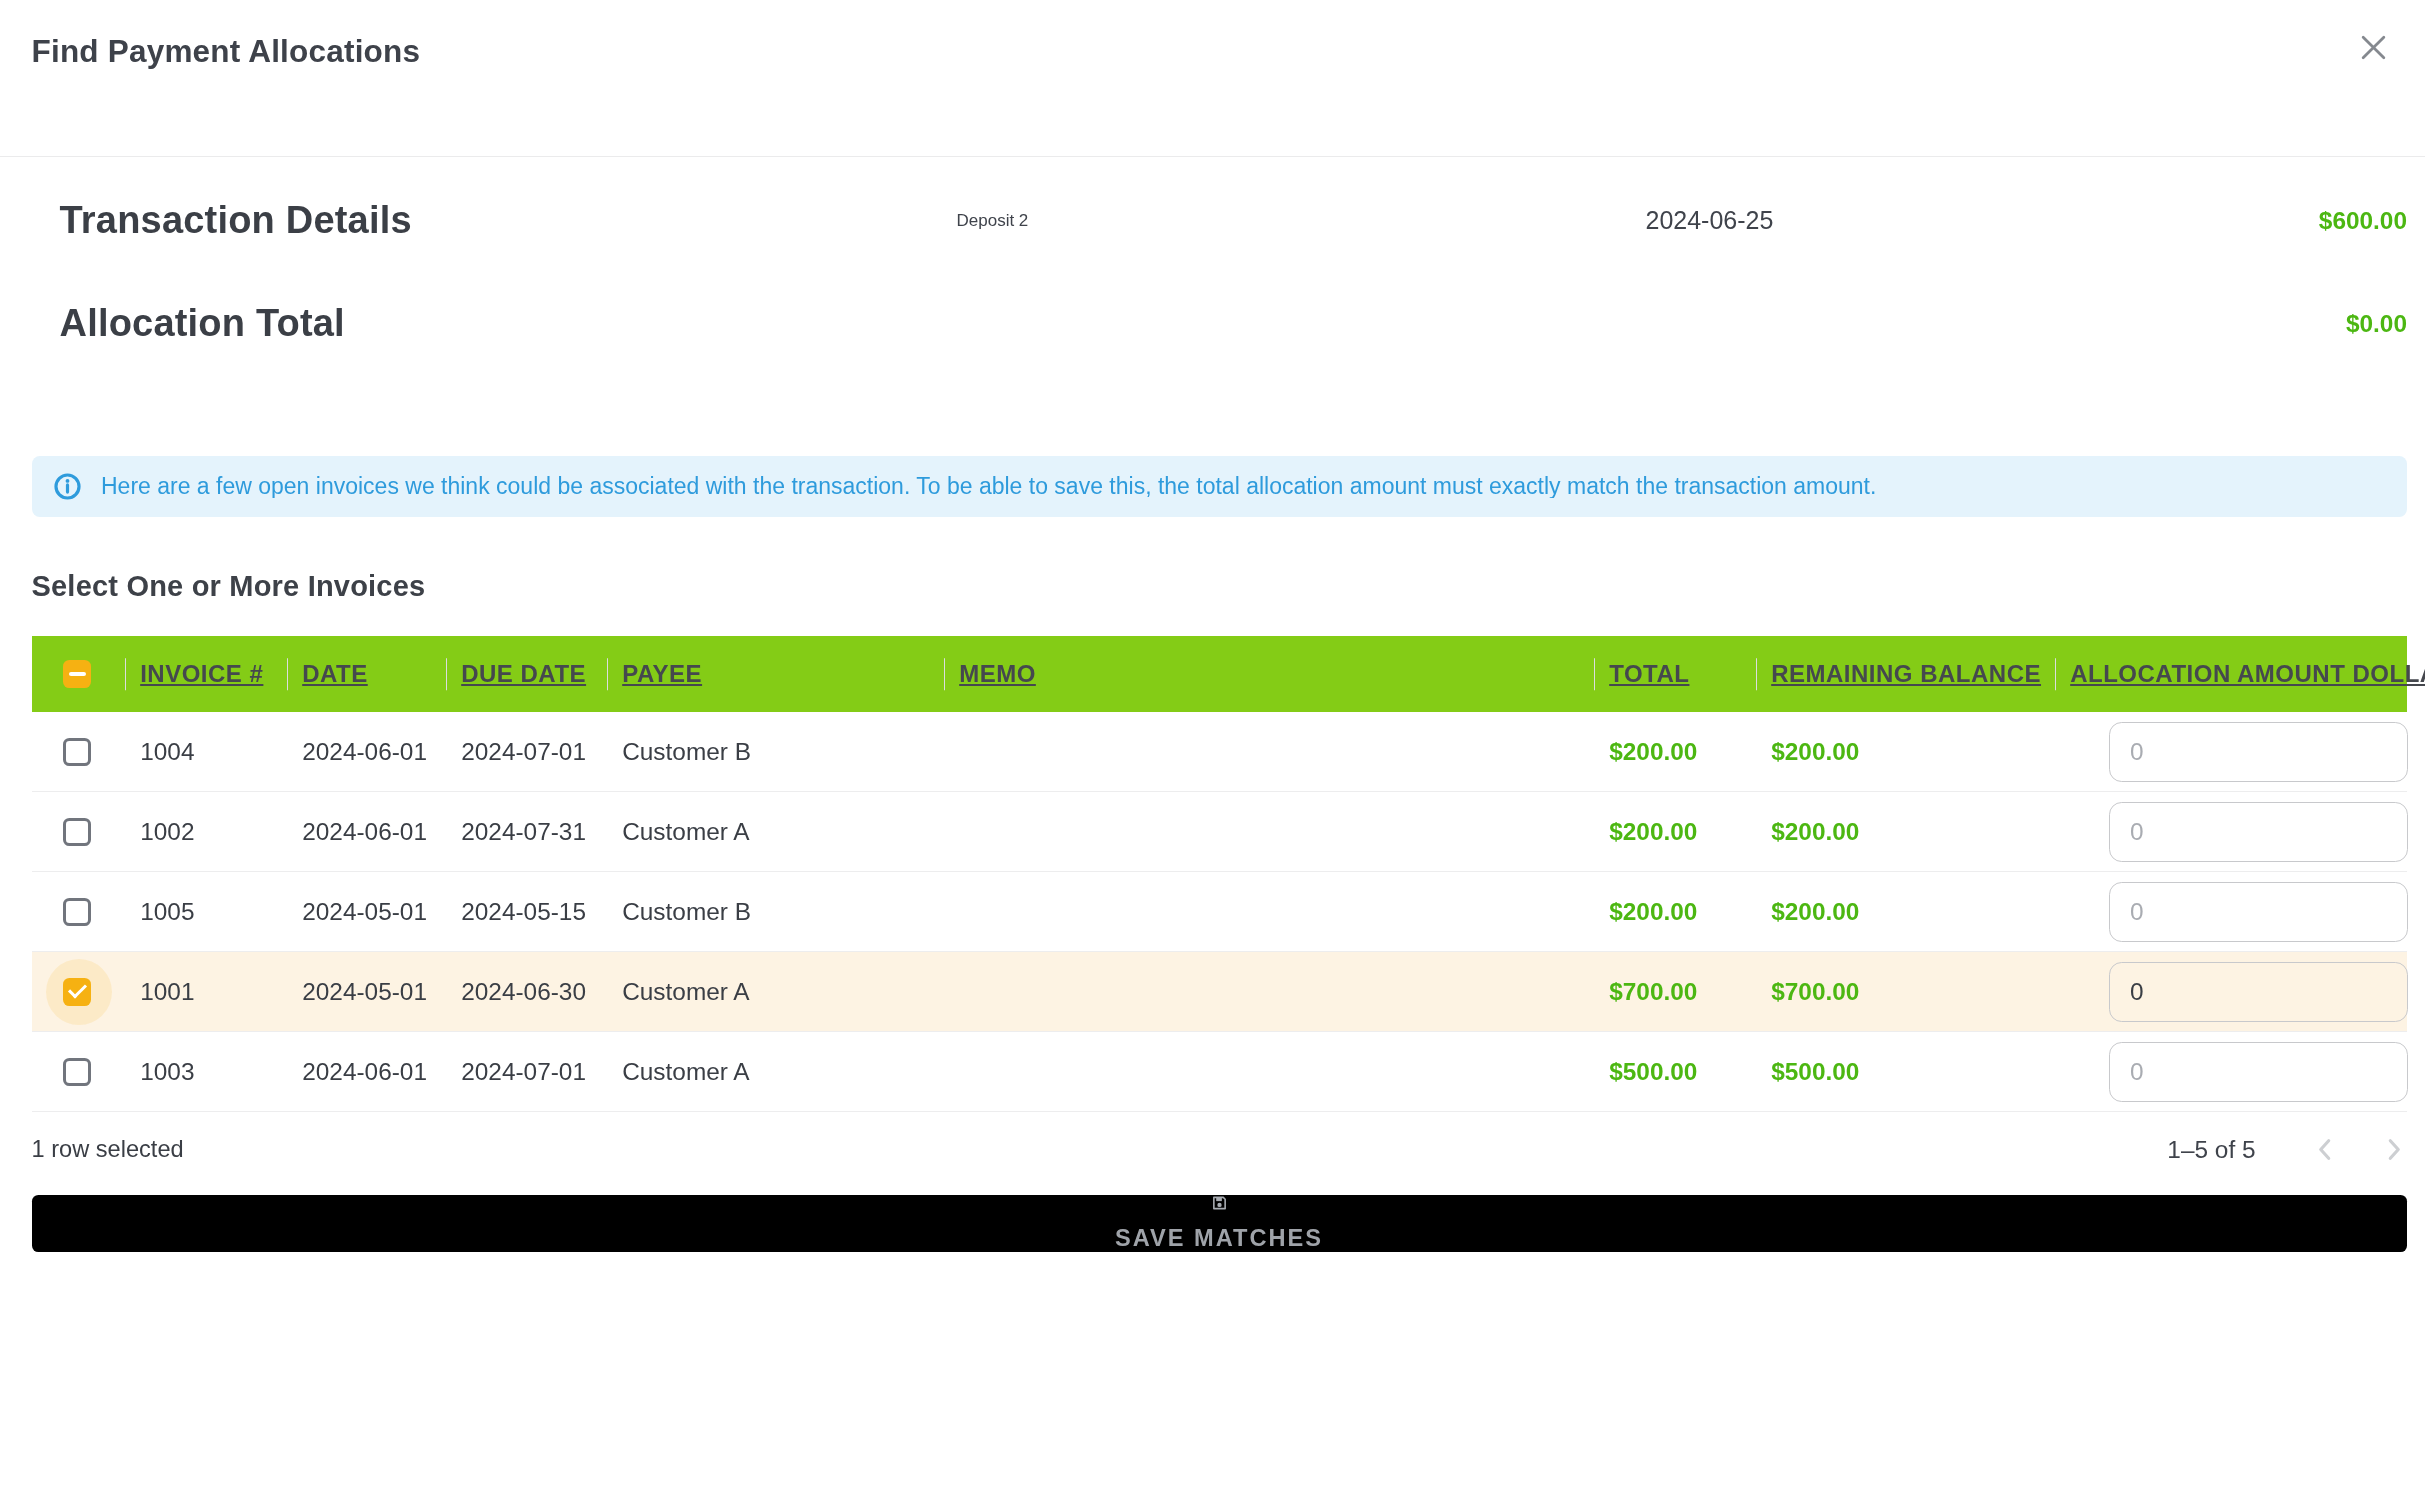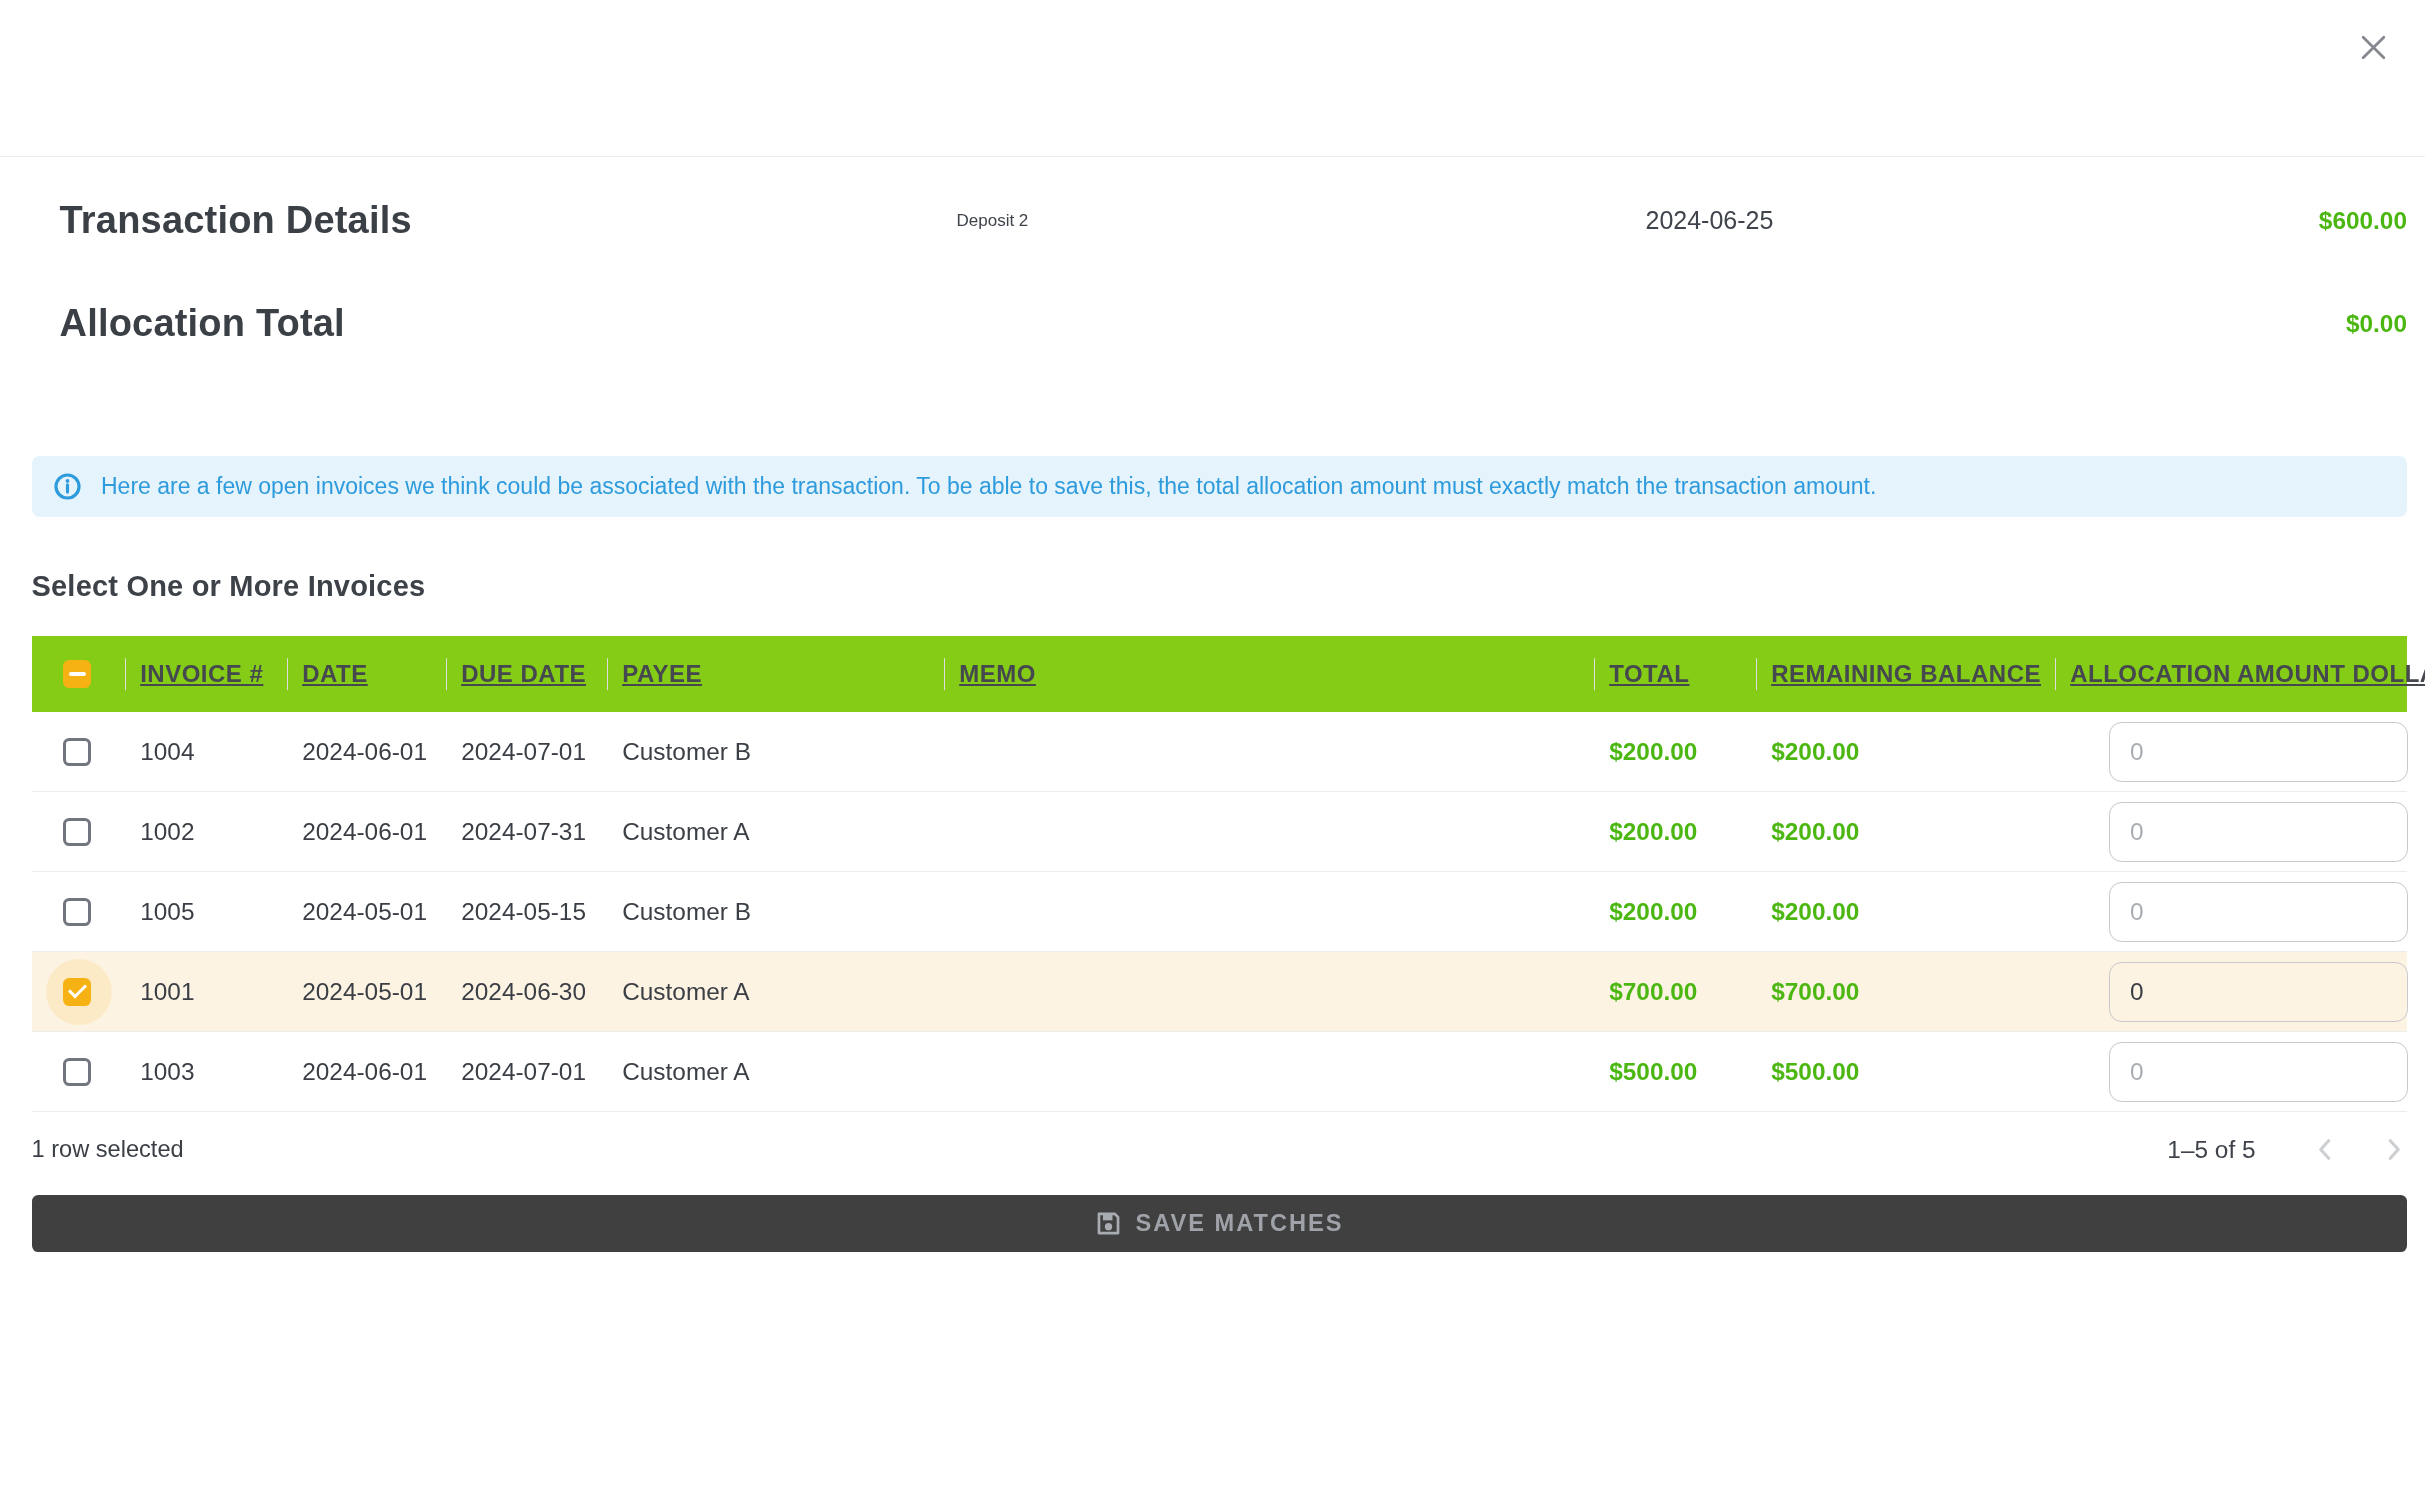--- a/index.html
+++ b/index.html
@@ -117,34 +117,35 @@
   }
   .selection-status { font-size: 23.6px; color: #3a3e45; }
   .pagination { margin-left: auto; display: flex; align-items: center; gap: 36px; }
   .page-range { font-size: 24.4px; color: #3f434b; }
   .page-nav { display: flex; align-items: center; gap: 41px; margin-left: 20.5px; }
   .chev { width: 27px; height: 27px; cursor: pointer; }
 
   .save-btn {
     margin: 11px 19px 0 31.5px;
     width: 2375px; height: 57px;
-    background: #404040;
+    background: #000000;
     border: none; border-radius: 6.3px;
     display: flex; align-items: center; justify-content: center; gap: 14px;
     font-family: "Liberation Sans", sans-serif;
     font-size: 23.6px; font-weight: bold; letter-spacing: 2px;
-    color: #9fa3a9; cursor: not-allowed;
+    color: #9fa3a9; cursor: not-allowed; flex-direction: column;
   }
 </style>
 </head>
 <body>
 
 <div class="modal">
 
   <div class="modal-header">
+    <div class="modal-title">Find Payment Allocations</div>
     <div class="close-btn">
       <svg width="27" height="27" viewBox="0 0 34 34">
         <line x1="4" y1="4" x2="30" y2="30" stroke="#85898f" stroke-width="3.5" stroke-linecap="round"></line>
         <line x1="30" y1="4" x2="4" y2="30" stroke="#85898f" stroke-width="3.5" stroke-linecap="round"></line>
       </svg>
     </div>
   </div>
 
   <div class="section-row tx-row">
     <div class="section-label">Transaction Details</div>

